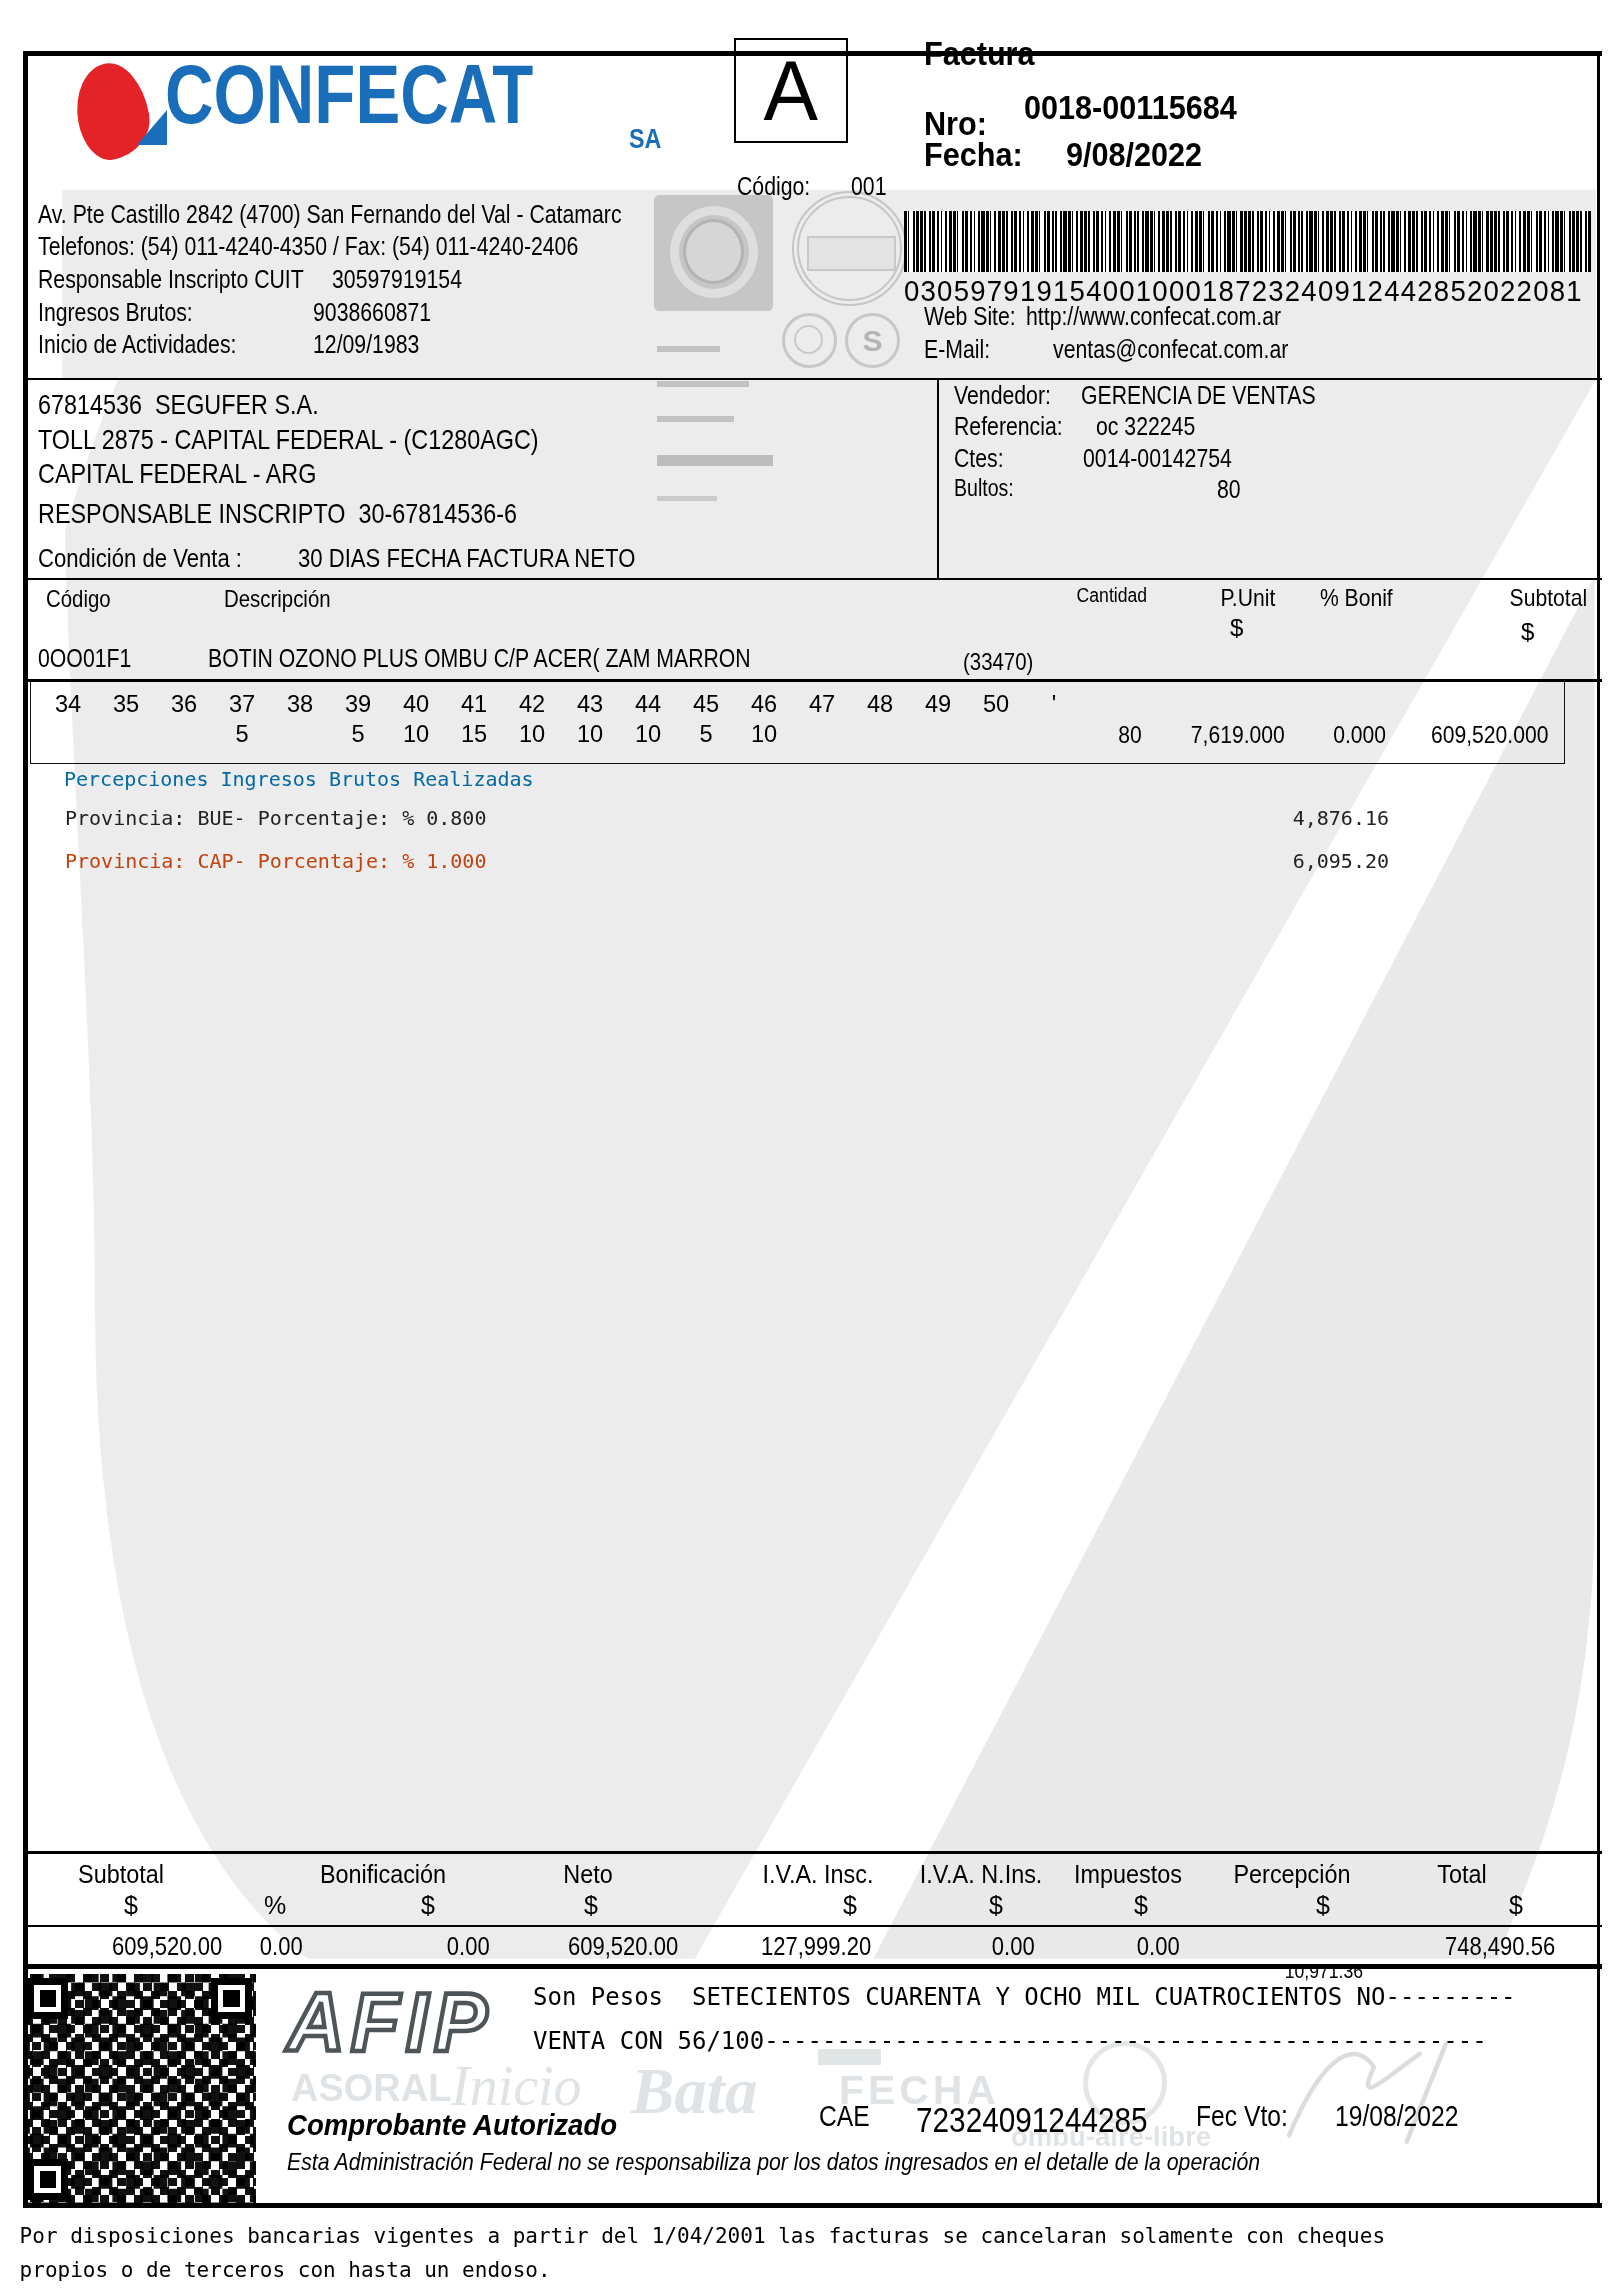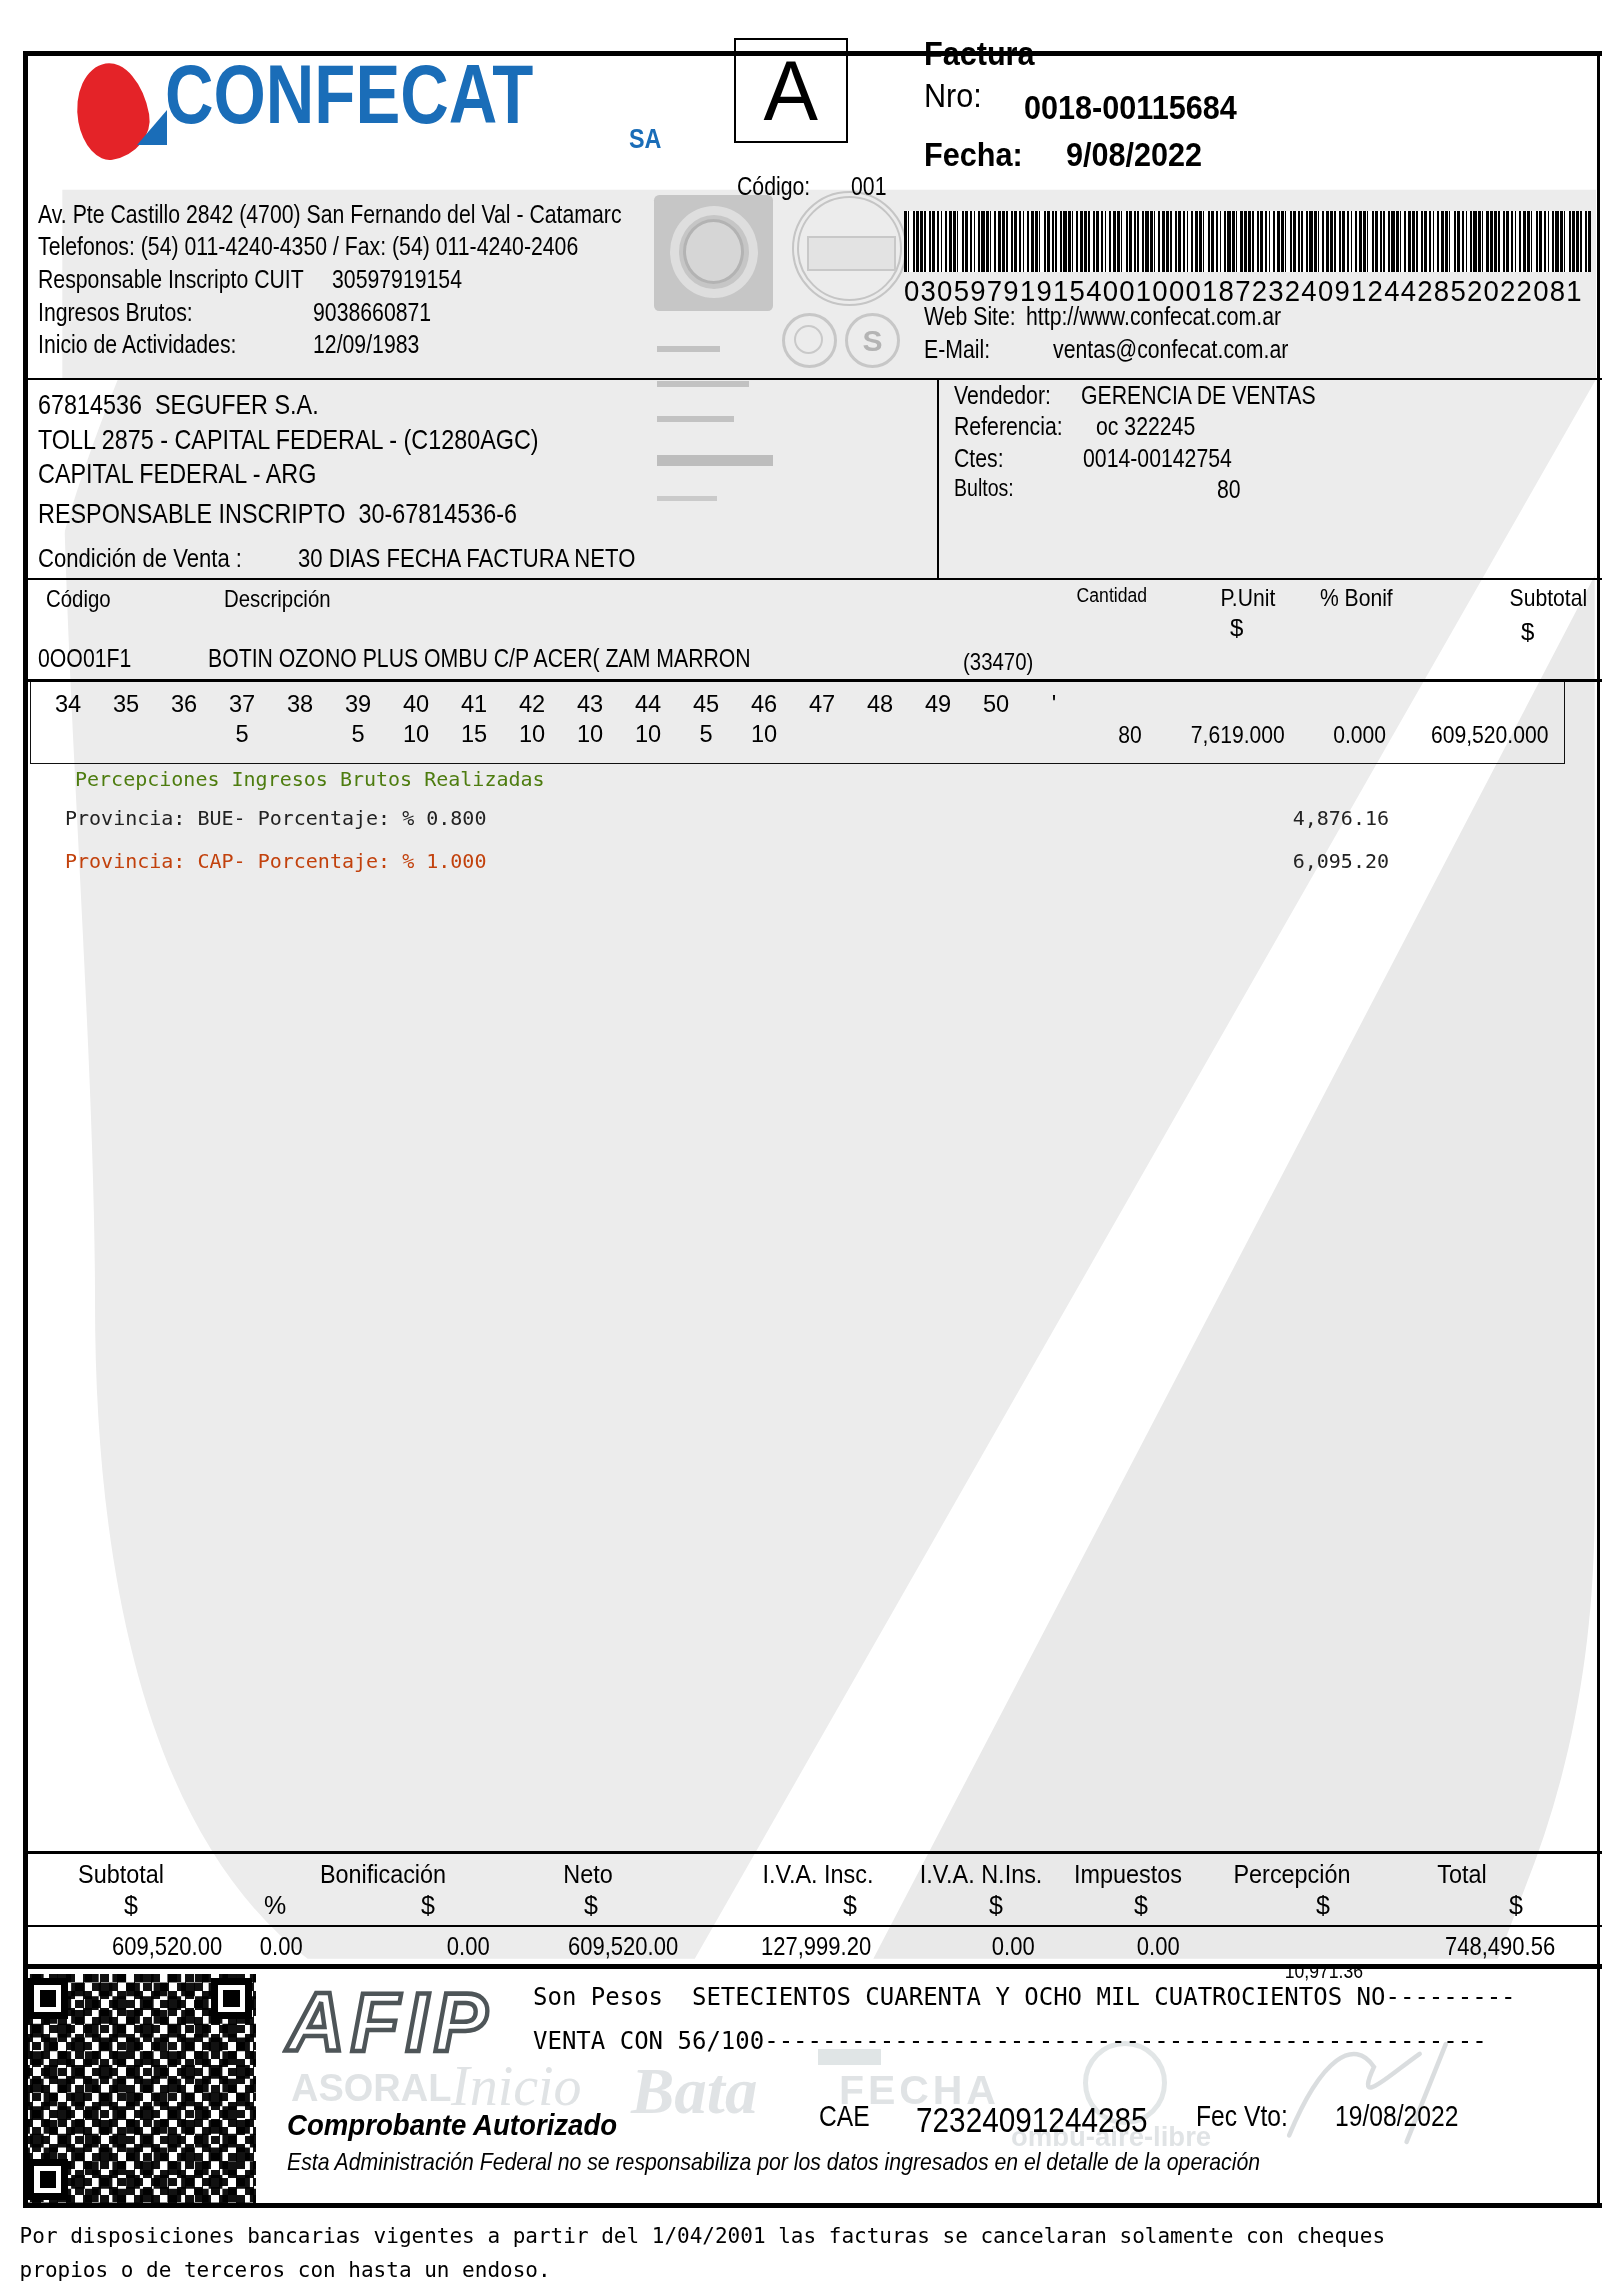--- a/index.html
+++ b/index.html
@@ -39,21 +39,21 @@
 <div class="abs" style="left:629px;top:123px;font-size:27.5px;font-weight:bold;color:#1a6db8;z-index:2"><span class="nw">SA</span></div>
 
 <div class="abs" style="left:734px;top:38px;width:110px;height:101px;border:2px solid #000;background:#fff;display:flex;align-items:center;justify-content:center;z-index:2">
   <span style="font-size:86px;transform:scaleX(.95)">A</span>
 </div>
 <div class="abs" style="left:723px;top:143px;font-size:25px;z-index:2">
   <span class="nw">Código:</span><span style="display:inline-block;width:27.5px"></span><span class="nw">001</span>
 </div>
 
 <div class="abs" style="left:924px;top:34px;font-size:34px;font-weight:bold;z-index:2"><span class="nw" style="transform:scaleX(.9)">Factura</span></div>
-<div class="abs" style="left:924px;top:76px;font-size:34px;font-weight:normal;z-index:2"><span class="nw" style="transform:scaleX(.9)">Nro:</span></div>
+<div class="abs" style="left:924px;top:104px;font-size:34px;font-weight:bold;z-index:2"><span class="nw" style="transform:scaleX(.9)">Nro:</span></div>
 <div class="abs" style="left:1024px;top:88px;font-size:34px;font-weight:bold;z-index:2"><span class="nw" style="transform:scaleX(.9)">0018-00115684</span></div>
 <div class="abs" style="left:924px;top:135px;font-size:34px;font-weight:bold;z-index:2"><span class="nw" style="transform:scaleX(.9)">Fecha:</span></div>
 <div class="abs" style="left:1066px;top:135px;font-size:34px;font-weight:bold;z-index:2"><span class="nw" style="transform:scaleX(.9)">9/08/2022</span></div>
 
 <div class="abs" style="left:38px;top:200px;font-size:25px;z-index:2"><span class="nw">Av. Pte Castillo 2842 (4700) San Fernando del Val - Catamarc</span></div>
 <div class="abs" style="left:38px;top:232px;font-size:25px;z-index:2"><span class="nw">Telefonos: (54) 011-4240-4350 / Fax: (54) 011-4240-2406</span></div>
 <div class="abs" style="left:38px;top:265px;font-size:25px;z-index:2"><span class="nw">Responsable Inscripto CUIT</span></div>
 <div class="abs" style="left:332px;top:265px;font-size:25px;z-index:2"><span class="nw">30597919154</span></div>
 <div class="abs" style="left:38px;top:298px;font-size:25px;z-index:2"><span class="nw">Ingresos Brutos:</span></div>
 <div class="abs" style="left:313px;top:298px;font-size:25px;z-index:2"><span class="nw">9038660871</span></div>
@@ -121,21 +121,21 @@
   <span class="abs" style="position:static;width:58px;text-align:center">34</span><span style="width:58px;text-align:center">35</span><span style="width:58px;text-align:center">36</span><span style="width:58px;text-align:center">37</span><span style="width:58px;text-align:center">38</span><span style="width:58px;text-align:center">39</span><span style="width:58px;text-align:center">40</span><span style="width:58px;text-align:center">41</span><span style="width:58px;text-align:center">42</span><span style="width:58px;text-align:center">43</span><span style="width:58px;text-align:center">44</span><span style="width:58px;text-align:center">45</span><span style="width:58px;text-align:center">46</span><span style="width:58px;text-align:center">47</span><span style="width:58px;text-align:center">48</span><span style="width:58px;text-align:center">49</span><span style="width:58px;text-align:center">50</span><span style="width:58px;text-align:center">'</span>
 </div>
 <div class="abs" style="left:39px;top:721px;display:flex;z-index:2;font-size:23.6px">
   <span style="width:58px;text-align:center"></span><span style="width:58px;text-align:center"></span><span style="width:58px;text-align:center"></span><span style="width:58px;text-align:center">5</span><span style="width:58px;text-align:center"></span><span style="width:58px;text-align:center">5</span><span style="width:58px;text-align:center">10</span><span style="width:58px;text-align:center">15</span><span style="width:58px;text-align:center">10</span><span style="width:58px;text-align:center">10</span><span style="width:58px;text-align:center">10</span><span style="width:58px;text-align:center">5</span><span style="width:58px;text-align:center">10</span><span style="width:58px;text-align:center"></span><span style="width:58px;text-align:center"></span><span style="width:58px;text-align:center"></span><span style="width:58px;text-align:center"></span><span style="width:58px;text-align:center"></span>
 </div>
 <div class="abs" style="right:481px;top:721px;font-size:24px;z-index:2"><span class="nwr">80</span></div>
 <div class="abs" style="right:338px;top:721px;font-size:24px;z-index:2"><span class="nwr">7,619.000</span></div>
 <div class="abs" style="right:237px;top:721px;font-size:24px;z-index:2"><span class="nwr">0.000</span></div>
 <div class="abs" style="right:75px;top:721px;font-size:24px;z-index:2"><span class="nwr">609,520.000</span></div>
 
-<div class="abs mono" style="left:75px;top:767px;font-size:20px;color:#4d7c0f;z-index:2">Percepciones Ingresos Brutos Realizadas</div>
+<div class="abs mono" style="left:64px;top:767px;font-size:20px;color:#0369a1;z-index:2">Percepciones Ingresos Brutos Realizadas</div>
 <div class="abs mono" style="left:65px;top:806px;font-size:20px;color:#222;z-index:2">Provincia: BUE- Porcentaje: % 0.800</div>
 <div class="abs mono" style="right:234px;top:806px;font-size:20px;color:#222;z-index:2">4,876.16</div>
 <div class="abs mono" style="left:65px;top:849px;font-size:20px;color:#c2410c;z-index:2">Provincia: CAP- Porcentaje: % 1.000</div>
 <div class="abs mono" style="right:234px;top:849px;font-size:20px;color:#222;z-index:2">6,095.20</div>
 
 <div class="line" style="left:23px;top:1851px;width:1579px;height:2.6px;z-index:3"></div>
 <div class="line" style="left:23px;top:1925px;width:1579px;height:2px;z-index:3"></div>
 <div class="line" style="left:23px;top:1964px;width:1579px;height:4.6px;z-index:3"></div>
 
 <div class="abs" style="left:121px;top:1859px;font-size:26px;z-index:2;transform:translateX(-50%) scaleX(.9)">Subtotal</div>

